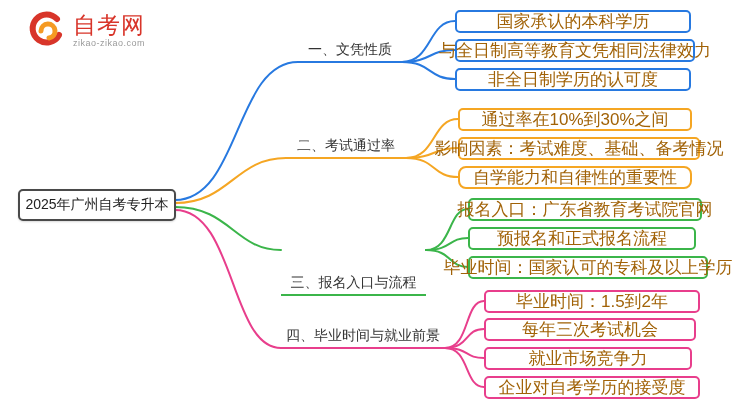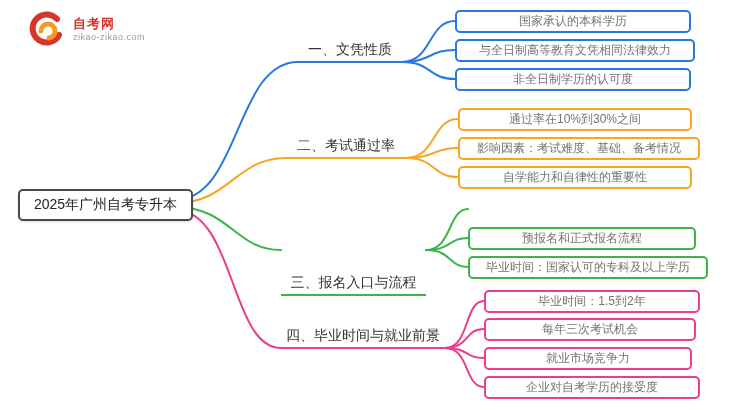--- a/index.html
+++ b/index.html
@@ -3,32 +3,32 @@
 <meta charset="utf-8">
 <style>
   html,body{margin:0;padding:0;background:#fff;}
   #stage{
     position:relative;width:750px;height:410px;background:#fff;overflow:hidden;
     font-family:"Liberation Sans","DejaVu Sans",sans-serif;color:#333;
   }
   svg.connectors{position:absolute;left:0;top:0;pointer-events:none;}
   .node{position:absolute;box-sizing:border-box;display:flex;align-items:center;justify-content:center;white-space:nowrap;background:#fff;}
   .root{
-    left:18px;top:189px;width:175px;height:32px;border:2px solid #4a4a4a;border-radius:5px;
+    left:18px;top:189px;width:158px;height:32px;border:2px solid #4a4a4a;border-radius:5px;
     font-size:14px;color:#222;box-shadow:0 1px 2px rgba(0,0,0,.15);
   }
   .branch-label{height:24px;font-size:14px;color:#333;border-bottom:2px solid;background:transparent;}
-  .leaf{height:23px;border:2px solid;border-radius:5px;font-size:12px;color:#737373;padding:4px 3px;}
+  .leaf{height:23px;border:2px solid;border-radius:5px;font-size:17px;color:#a16207;padding:4px 3px;}
   .b0{border-color:var(--c0);} .b0l{border-color:var(--c0);text-align:right;}
   .b1{border-color:var(--c1);} .b1l{border-color:var(--c1);}
   .b2{border-color:var(--c2);} .b2l{border-color:var(--c2);margin-top:45px;}
   .b3{border-color:var(--c3);} .b3l{border-color:var(--c3);}
   .logo{position:absolute;left:26px;top:10px;display:flex;align-items:center;gap:7px;cursor:pointer;}
   .logo-text{display:flex;flex-direction:column;line-height:1.15;}
-  .logo-title{font-size:13px;font-weight:bold;color:#d8352a;letter-spacing:1px;}
+  .logo-title{font-size:23px;font-weight:normal;color:#d8352a;letter-spacing:1px;text-align:right;}
   .logo-domain{font-size:9px;color:#9a9a9a;letter-spacing:.5px;}
 </style>
 </head>
 <body>
 
 <div id="stage">
 
   <svg class="connectors" width="750" height="410" viewBox="0 0 750 410">
     <g fill="none" stroke-width="2" stroke-linecap="round">
 
@@ -73,22 +73,23 @@
   <div class="node branch-label b1l" style="left:286px;top:135px;width:120px;">二、考试通过率</div>
   <div class="node branch-label b2l" style="left:281px;top:227px;width:145px;">三、报名入口与流程</div>
   <div class="node branch-label b3l" style="left:281px;top:325px;width:164px;">四、毕业时间与就业前景</div>
 
   <div class="node leaf b0" style="left:455px;top:10px;width:236px;">国家承认的本科学历</div>
   <div class="node leaf b0" style="left:455px;top:39px;width:240px;">与全日制高等教育文凭相同法律效力</div>
   <div class="node leaf b0" style="left:455px;top:68px;width:236px;">非全日制学历的认可度</div>
 
   <div class="node leaf b1" style="left:458px;top:108px;width:234px;">通过率在10%到30%之间</div>
   <div class="node leaf b1" style="left:458px;top:137px;width:242px;">影响因素：考试难度、基础、备考情况</div>
-  <div class="node leaf b1" style="left:458px;top:166px;width:234px;">自学能力和自律性的重要性</div>
+  <div class="node leaf b1" style="left:458px;top:166px;width:234px;border-radius:8px;">自学能力和自律性的重要性</div>
 
+  <div class="node leaf b2" style="left:468px;top:198px;width:234px;">报名入口：广东省教育考试院官网</div>
   <div class="node leaf b2" style="left:468px;top:227px;width:228px;">预报名和正式报名流程</div>
   <div class="node leaf b2" style="left:468px;top:256px;width:240px;">毕业时间：国家认可的专科及以上学历</div>
 
   <div class="node leaf b3" style="left:484px;top:290px;width:216px;text-align:right;">毕业时间：1.5到2年</div>
   <div class="node leaf b3" style="left:484px;top:318px;width:212px;">每年三次考试机会</div>
   <div class="node leaf b3" style="left:484px;top:347px;width:208px;">就业市场竞争力</div>
   <div class="node leaf b3" style="left:484px;top:376px;width:216px;">企业对自考学历的接受度</div>
 
 </div>
 

